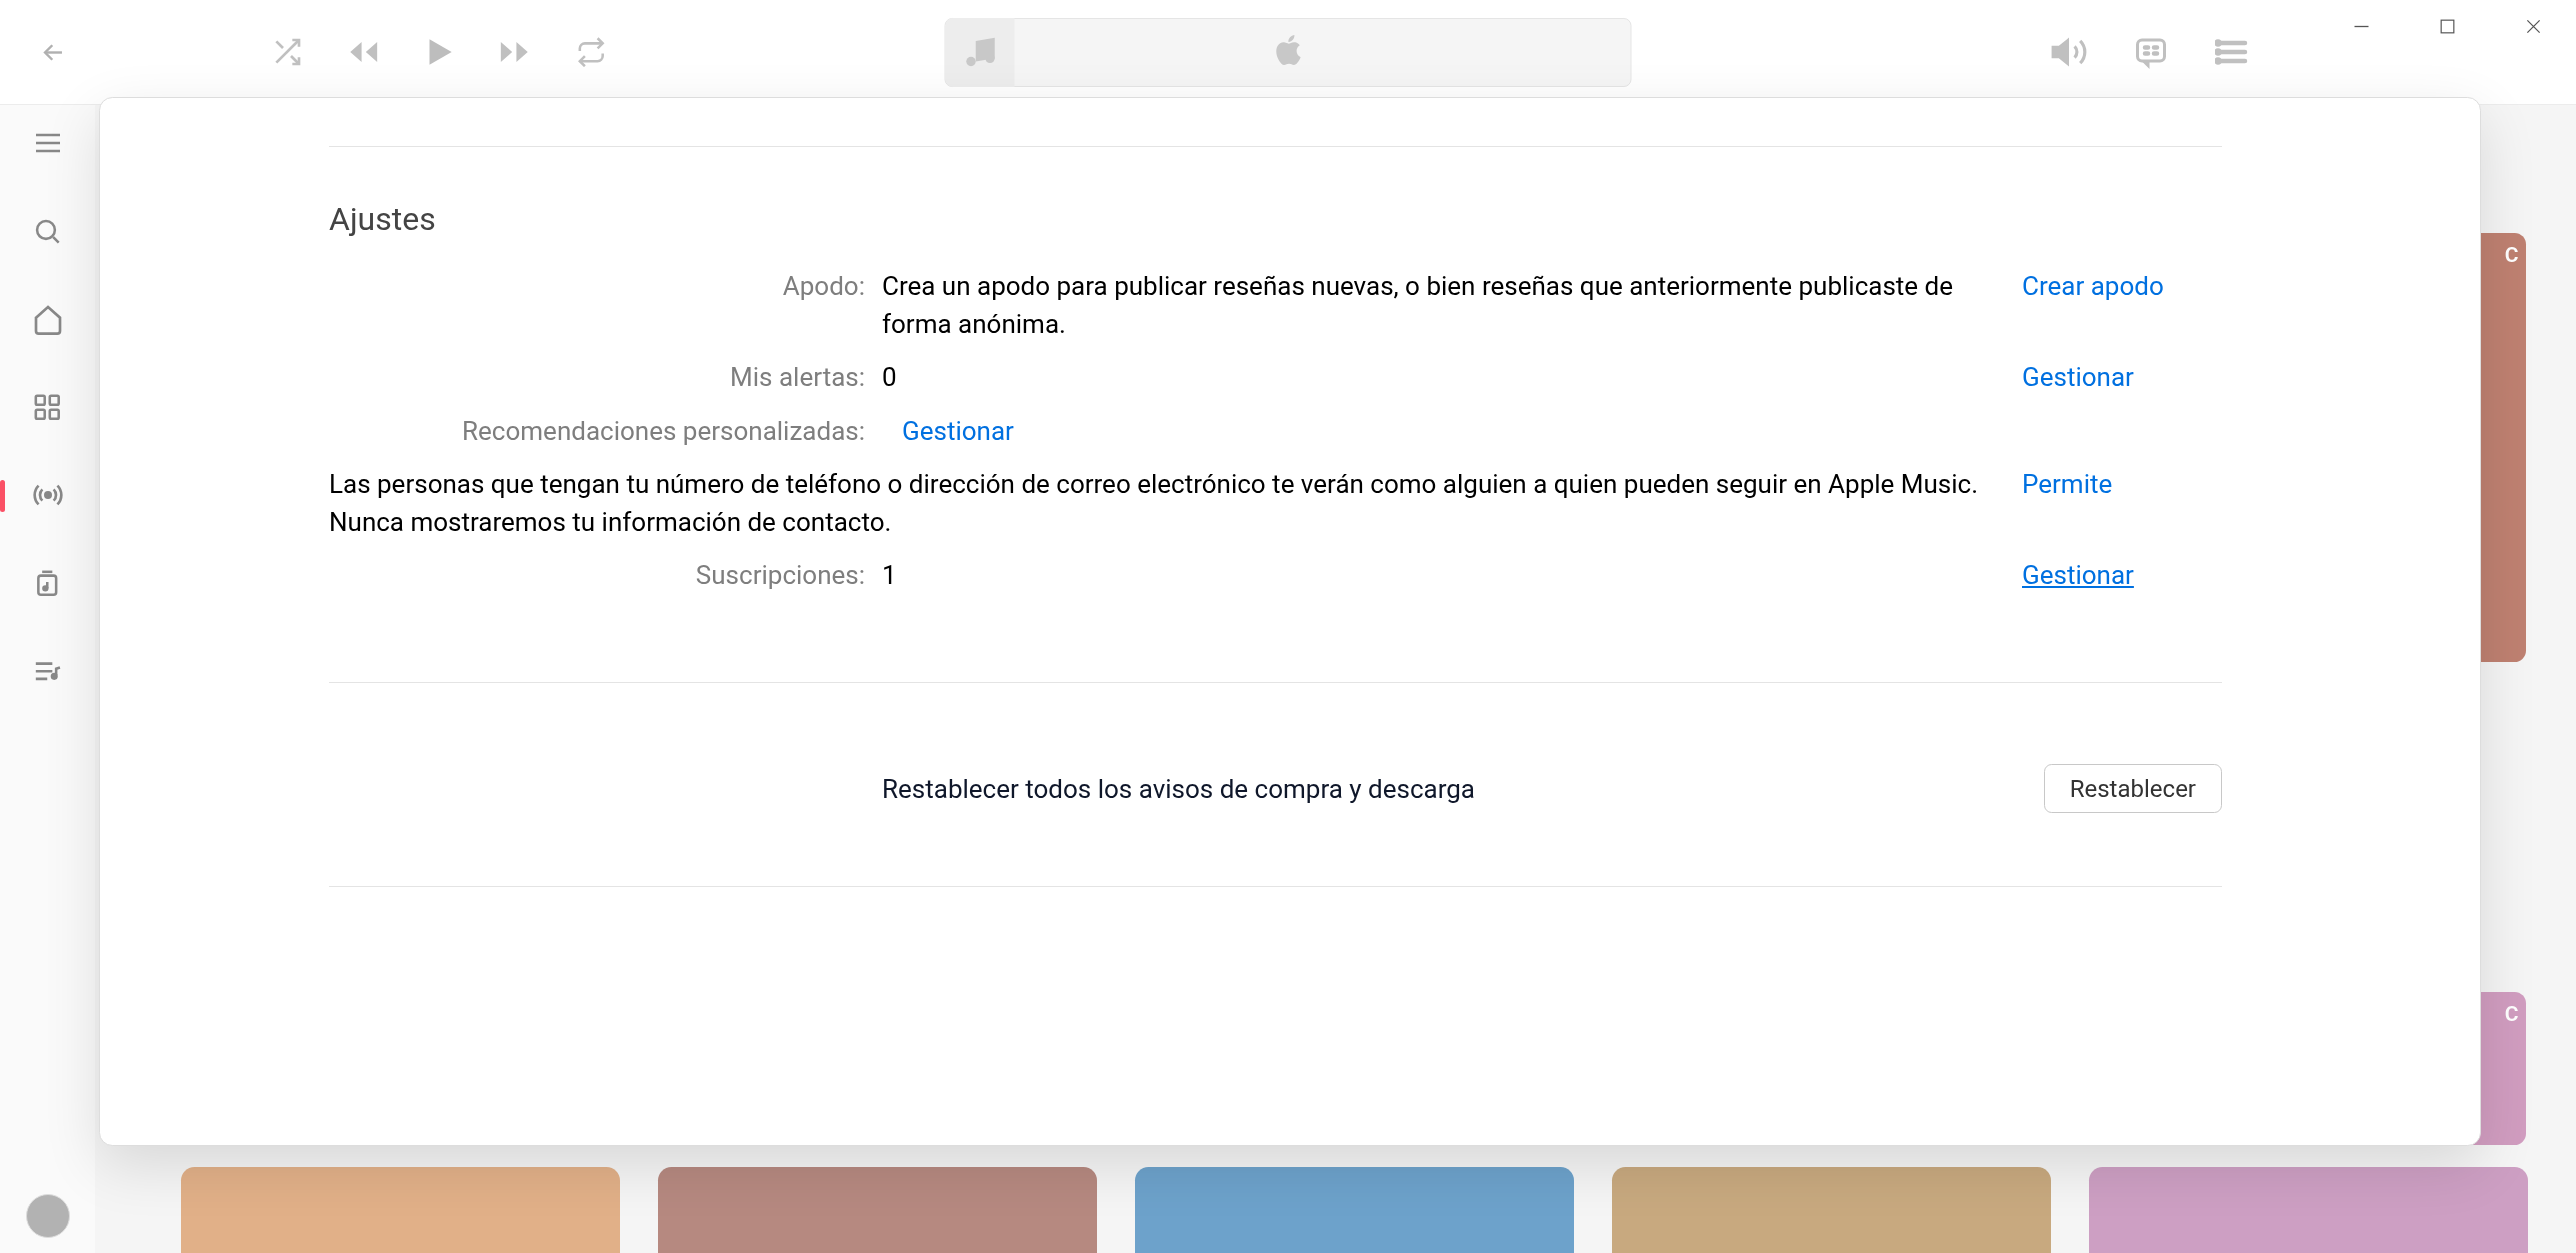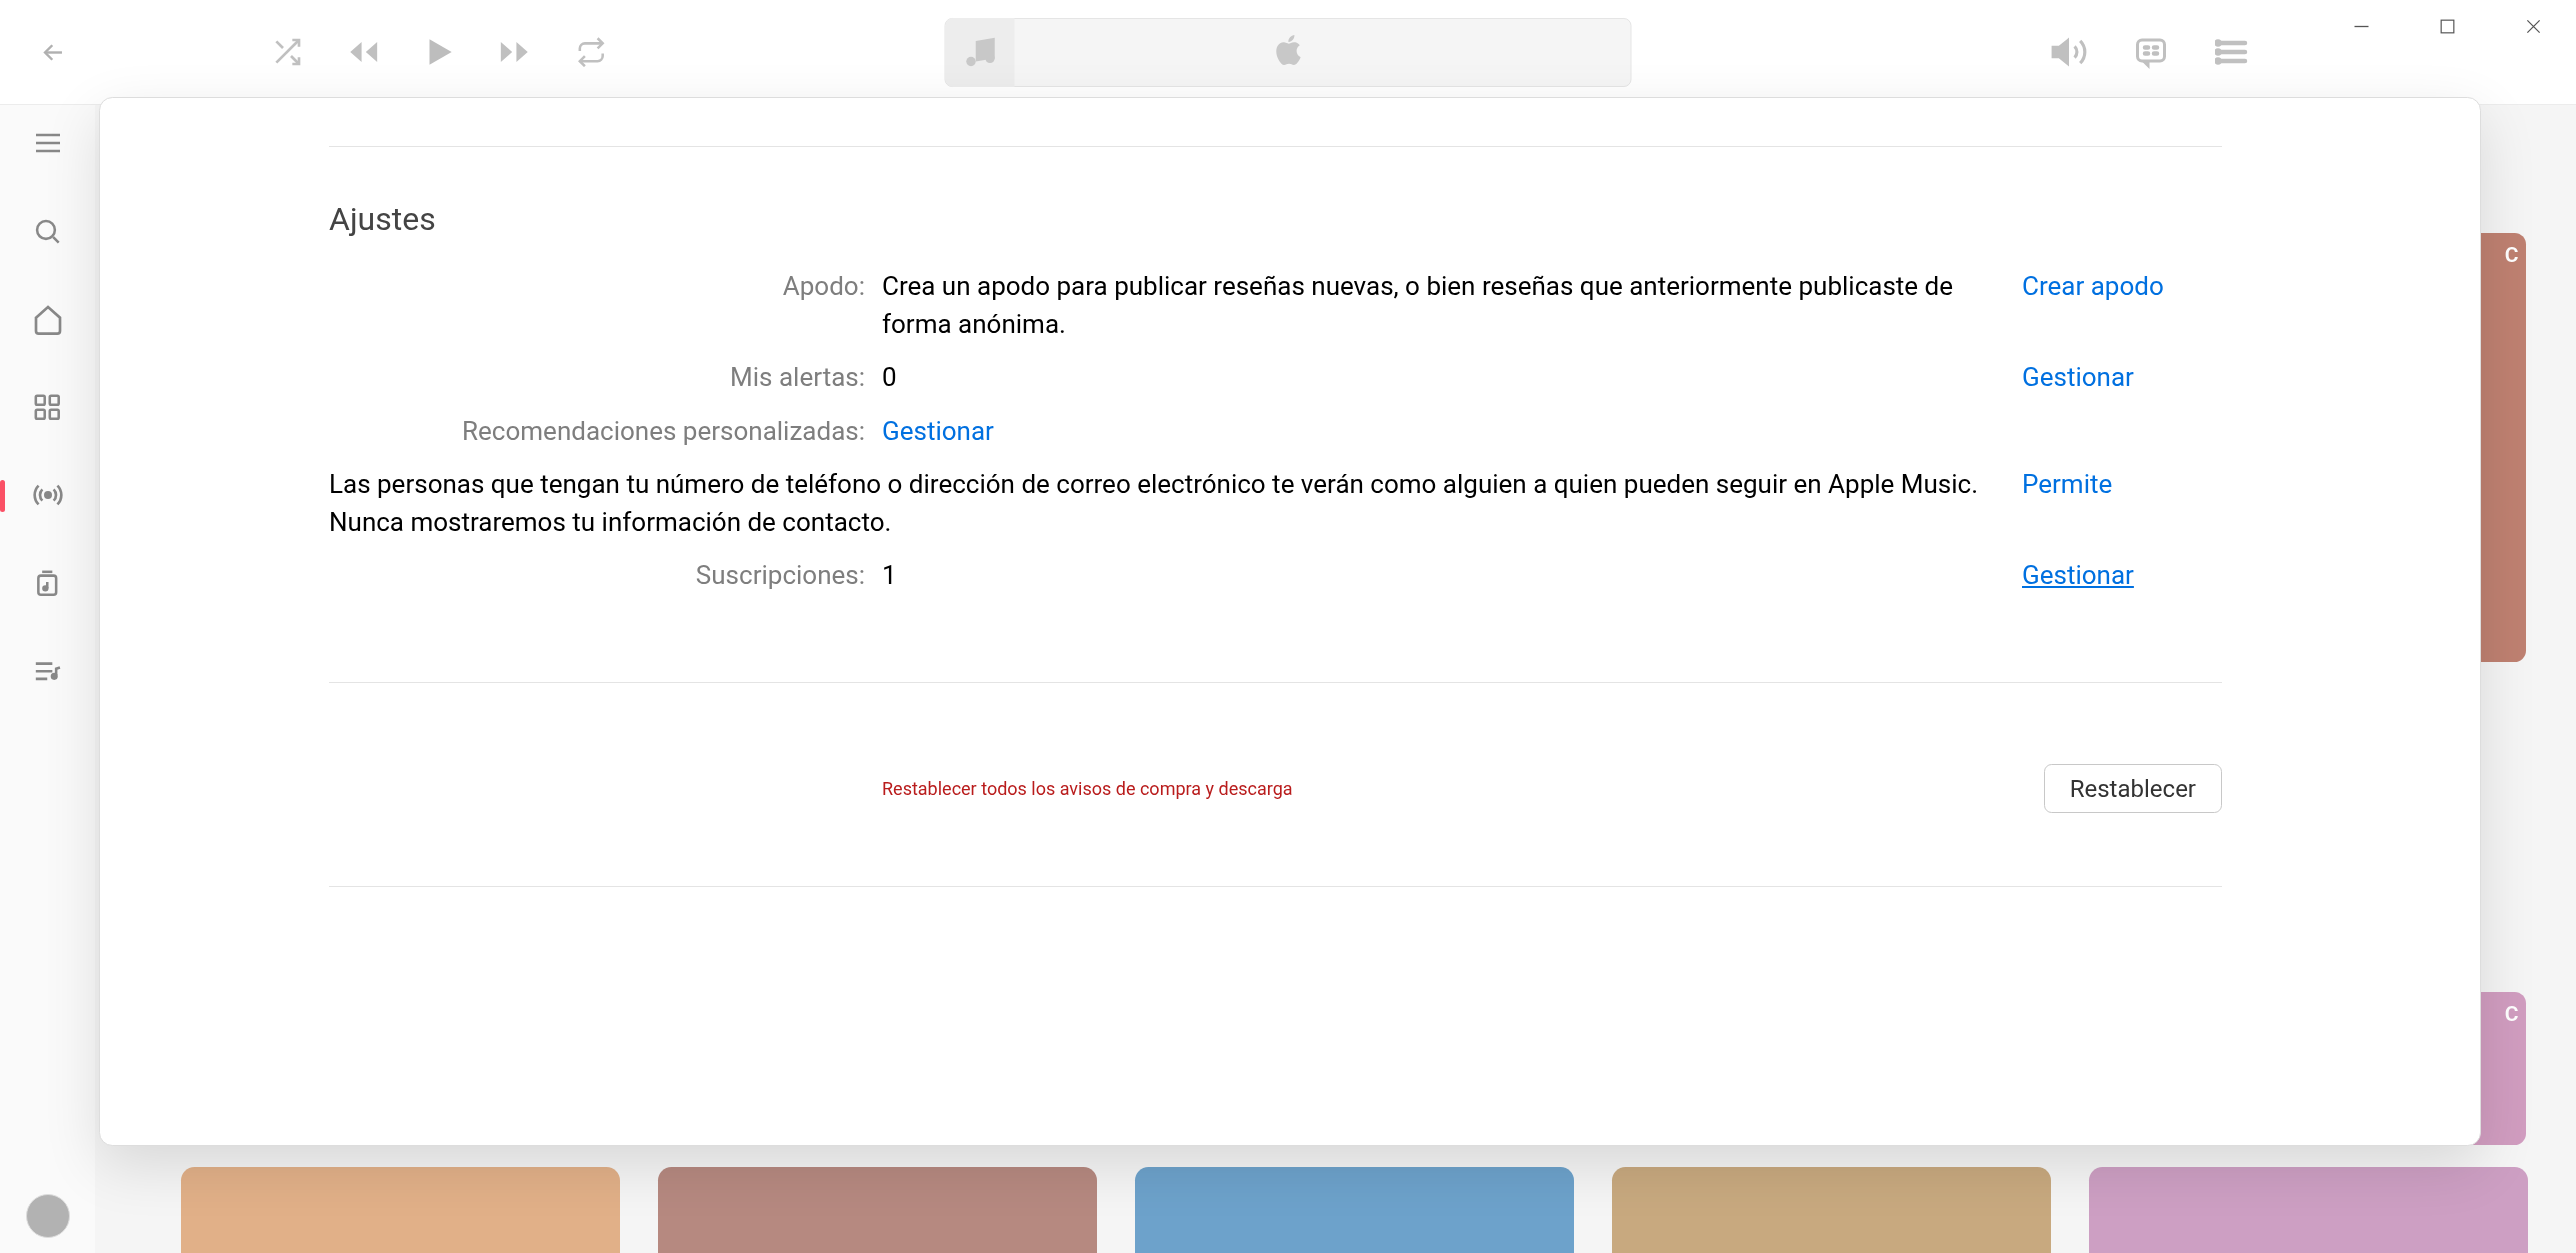--- a/index.html
+++ b/index.html
@@ -52,25 +52,25 @@
     background:#fff; border-radius:13.4px; border:1px solid #ddd;
     box-shadow: 0 19px 57px rgba(0,0,0,0.12);
     z-index:10;
     padding: 48px 258px 38px 229px;
   }
   .modal hr { border:none; border-top:1px solid #e4e4e4; }
   .modal-title { font-size:32px; font-weight:400; color:#444; margin: 53px 0 29px 0; }
   .row { display:flex; align-items:flex-start; margin-bottom: 15.3px; }
   .row-label { width:553px; text-align:right; padding-right:17px; color:#7e7e7e; font-size:26px; line-height:38px; }
   .row-value { flex:1; color:#000000; font-size:26px; line-height:38px; padding-right: 19px; }
-  .row-action { width:200px; color:#0070e0; font-size:26px; line-height:38px; cursor:pointer; }
+  .row-action { width:200px; color:#0070e0; font-size:26px; line-height:38px; cursor:pointer;margin-left:20px; }
   .row-action.underline { text-decoration:underline; }
   .section-gap { height:44px; }
   .reset-row { display:flex; align-items:center; margin-top:7.6px; }
-  .reset-row .reset-label { margin-left:553px; font-size:18px; color:#b91c1c; flex:1; }
+  .reset-row .reset-label { margin-left:553px; font-size:26px; color:#0f172a; flex:1; }
   .reset-btn { background:#fff; border:1px solid #c8c8c8; border-radius:7.6px; padding:9.5px 25px; font-size:24px; color:#333; cursor:pointer;text-align:center; }
   .footer { display:flex; justify-content:flex-end; margin-top:57px; }
   .ok-btn { background:linear-gradient(#2a97ff,#0a7cff); color:#fff; border:none; border-radius:9.5px; padding:9.5px 38px; font-size:25px; cursor:pointer; min-width:153px; }
   hr.inner { margin: 29px 0; }
 </style>
 </head>
 <body>
 
 <div class="topbar">
   <div class="back-btn">

